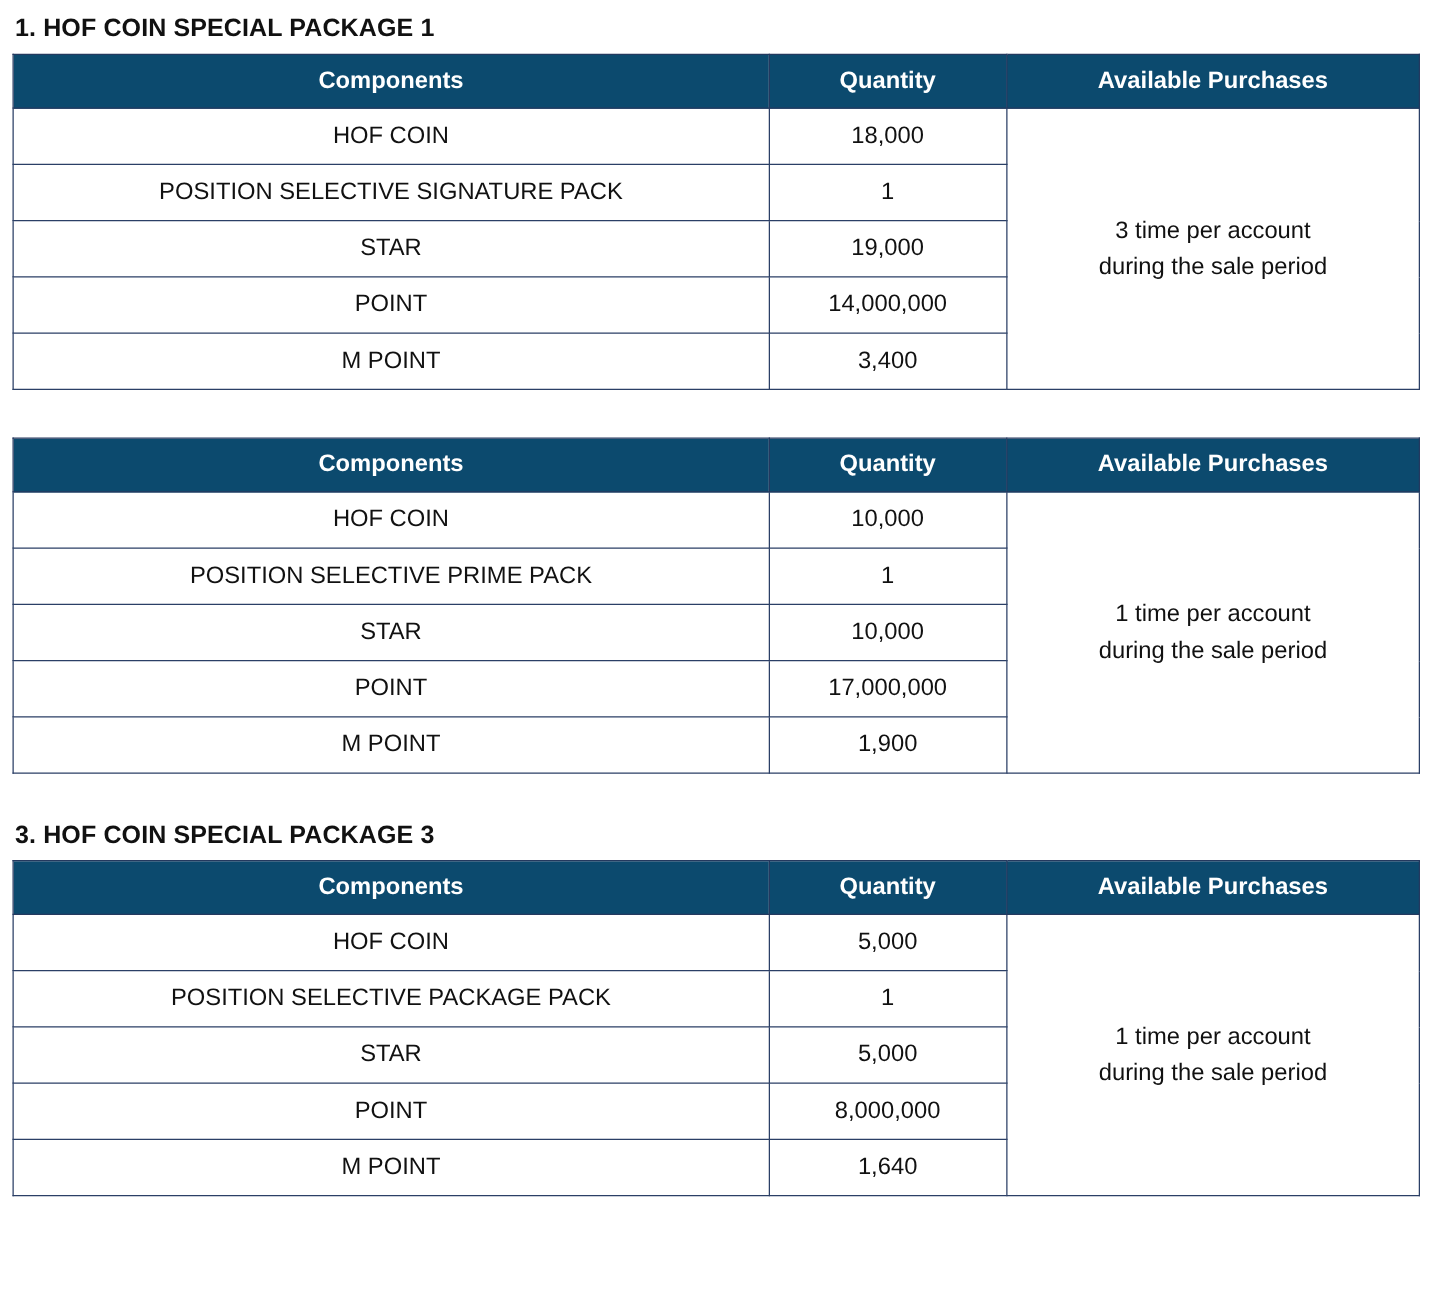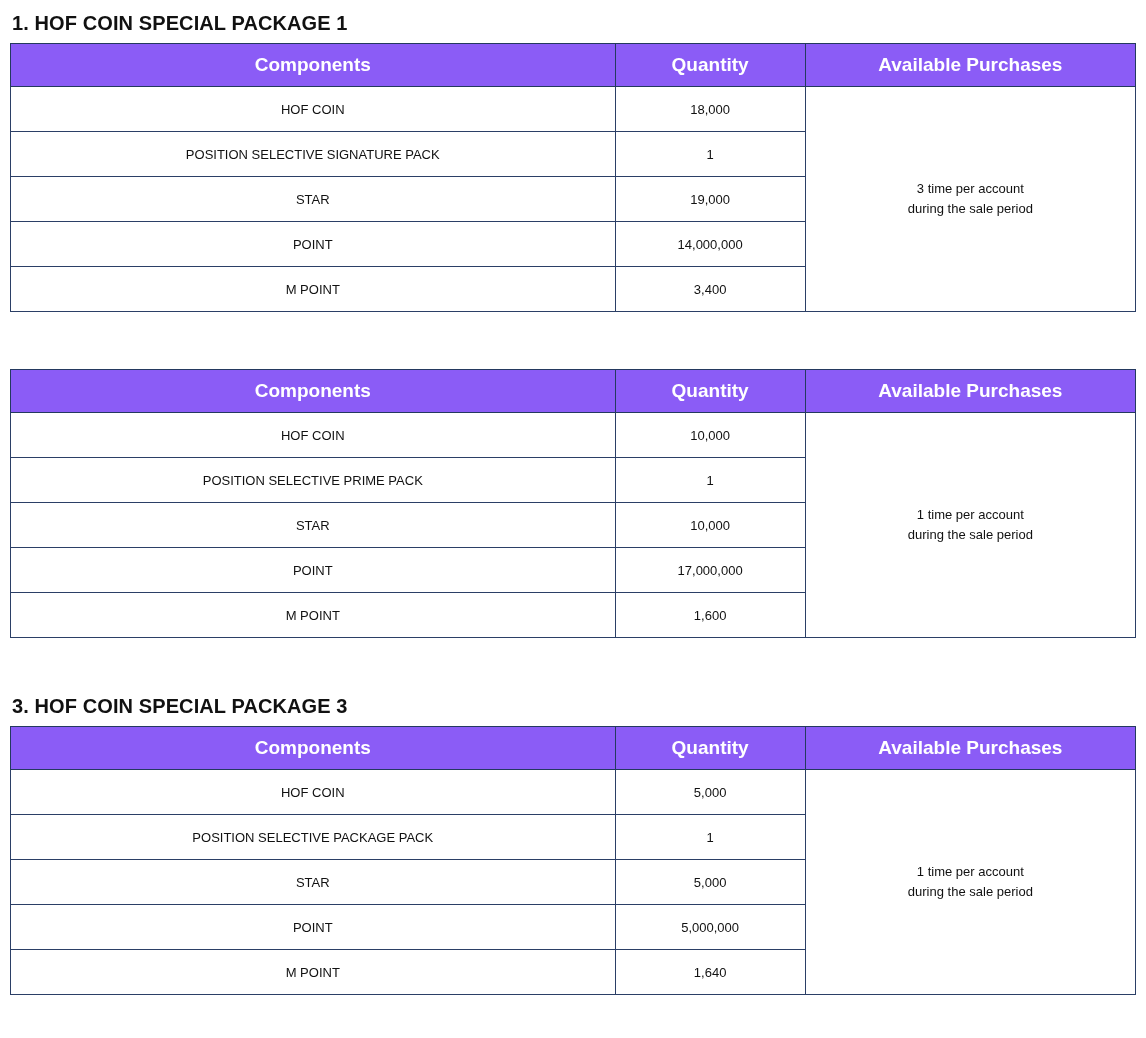--- a/index.html
+++ b/index.html
@@ -12,21 +12,21 @@
     height: 1038px;
     font-family: "Liberation Sans", sans-serif;
     color: #000000;
     overflow: hidden;
   }
   .page {
     padding: 12px 10px 0 10px;
     box-sizing: border-box;
   }
   .package-block {
-    margin-bottom: 57px;
+    margin-bottom: 38px;
   }
   .package-block:last-child {
     margin-bottom: 16px;
   }
   .pkg-title {
     font-size: 20px;
     font-weight: bold;
     color: #111111;
     margin: 0 0 8px 2px;
     letter-spacing: 0.1px;
@@ -36,30 +36,30 @@
     width: 1126px;
     table-layout: fixed;
   }
   table.pkg-table th,
   table.pkg-table td {
     border: 1px solid #2b3f66;
     text-align: center;
     vertical-align: middle;
   }
   table.pkg-table thead th {
-    background: #8b5cf6;
+    background: #0c4a6e;
     color: #ffffff;
     font-size: 19px;
     font-weight: bold;
     height: 42px;
     padding: 0 0;
     border-color: #24395f;
   }
   table.pkg-table tbody td {
-    font-size: 13px;
+    font-size: 19px;
     font-weight: normal;
     height: 44px;
     padding: 0 4px;
     color: #111111;
   }
   .col-components { width: 604px; }
   .col-quantity   { width: 190px; }
   .col-available  { width: 330px; }
   td.available-cell {
     font-size: 19px;
@@ -149,21 +149,21 @@
         <tr>
           <td>STAR</td>
           <td>10,000</td>
         </tr>
         <tr>
           <td>POINT</td>
           <td>17,000,000</td>
         </tr>
         <tr>
           <td>M POINT</td>
-          <td>1,600</td>
+          <td>1,900</td>
         </tr>
       </tbody>
     </table>
   </section>
 
   <section class="package-block">
     <h2 class="pkg-title">3. HOF COIN SPECIAL PACKAGE 3</h2>
     <table class="pkg-table">
       <colgroup>
         <col class="col-components">
@@ -189,21 +189,21 @@
         <tr>
           <td>POSITION SELECTIVE PACKAGE PACK</td>
           <td>1</td>
         </tr>
         <tr>
           <td>STAR</td>
           <td>5,000</td>
         </tr>
         <tr>
           <td>POINT</td>
-          <td>5,000,000</td>
+          <td>8,000,000</td>
         </tr>
         <tr>
           <td>M POINT</td>
           <td>1,640</td>
         </tr>
       </tbody>
     </table>
   </section>
 
 </div>

